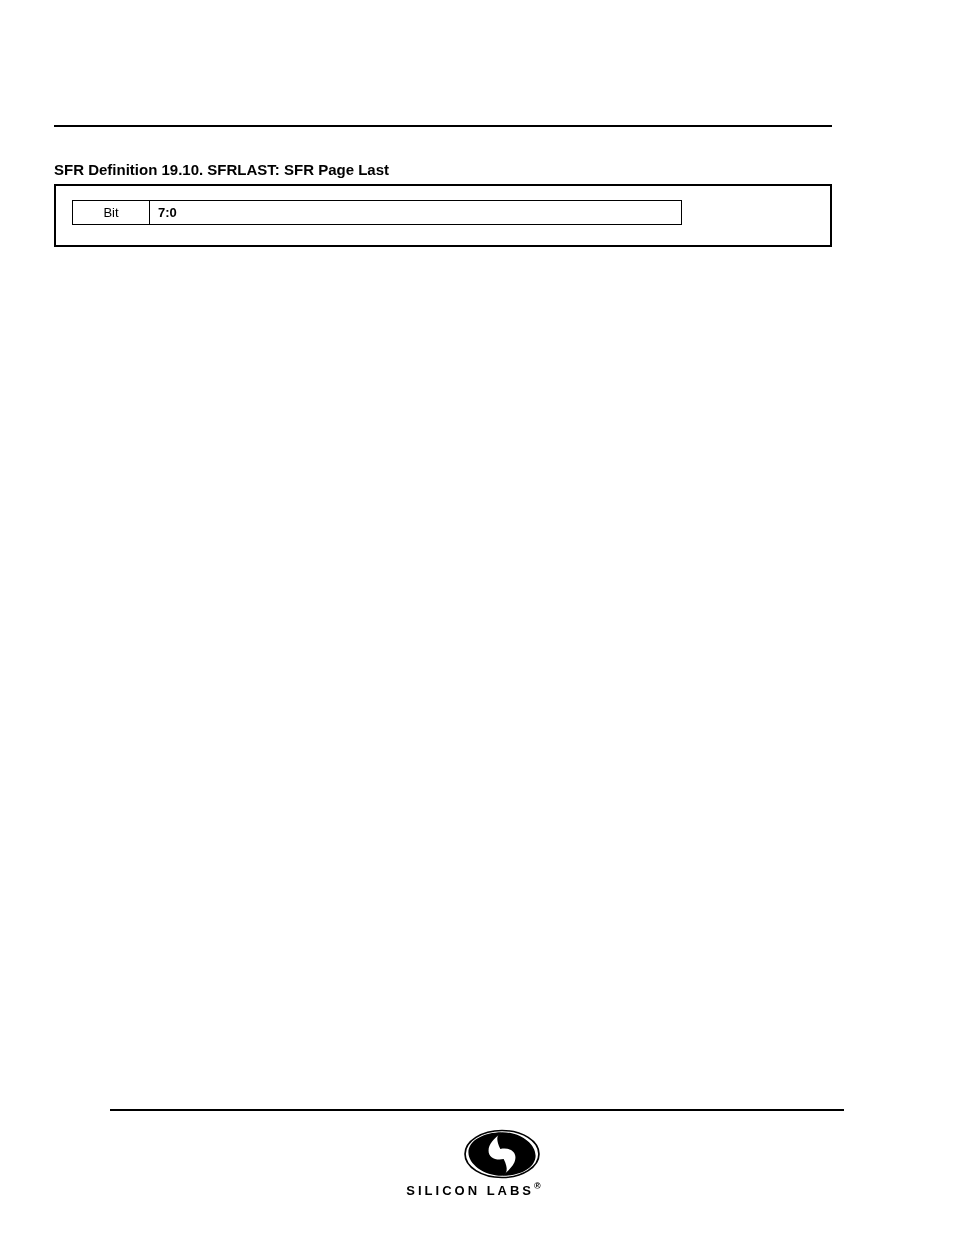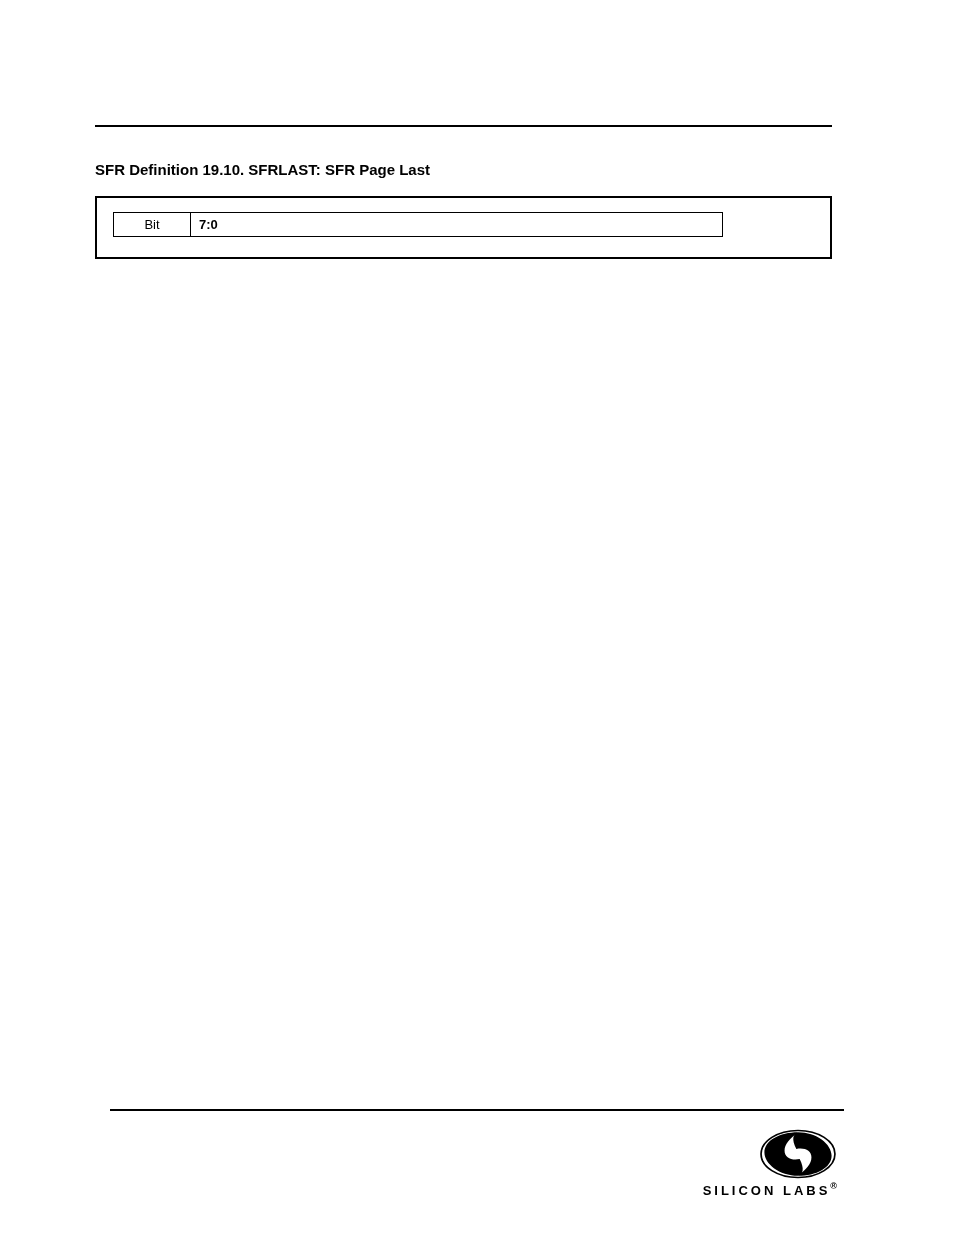--- a/index.html
+++ b/index.html
@@ -10,35 +10,35 @@
     background: #fff;
     font-family: Arial, Helvetica, sans-serif;
     color: #000;
     position: relative;
   }
   .page {
     position: relative;
     width: 942px;
     height: 1235px;
     box-sizing: border-box;
-    padding: 75px 110px 0 95px;
+    padding: 75px 110px 0 54px;
   }
   .header-line {
     border-top: 2.5px solid #000;
     margin-top: 50px;
   }
   .section-title {
     font-size: 15px;
     font-weight: bold;
     margin-top: 34px;
     margin-bottom: 0;
   }
   .reg-box {
     border: 2px solid #000;
-    margin-top: 18px;
+    margin-top: 6px;
     padding: 14px 16px 20px 16px;
     box-sizing: border-box;
   }
   .reg-header-table {
     border-collapse: collapse;
     width: 610px;
   }
   .reg-header-table td {
     border: 1.5px solid #000;
     padding: 4px 8px;
@@ -58,21 +58,21 @@
     bottom: 36px;
     left: 110px;
     right: 110px;
   }
   .footer-line {
     border-top: 2.5px solid #000;
     margin-bottom: 16px;
   }
   .footer-row {
     display: flex;
-    justify-content: flex-end;
+    justify-content: center;
     align-items: flex-start;
   }
   .footer-left {
     font-size: 14px;
     padding-top: 26px;
   }
   .footer-right {
     text-align: right;
     padding-right: 4px;
   }

